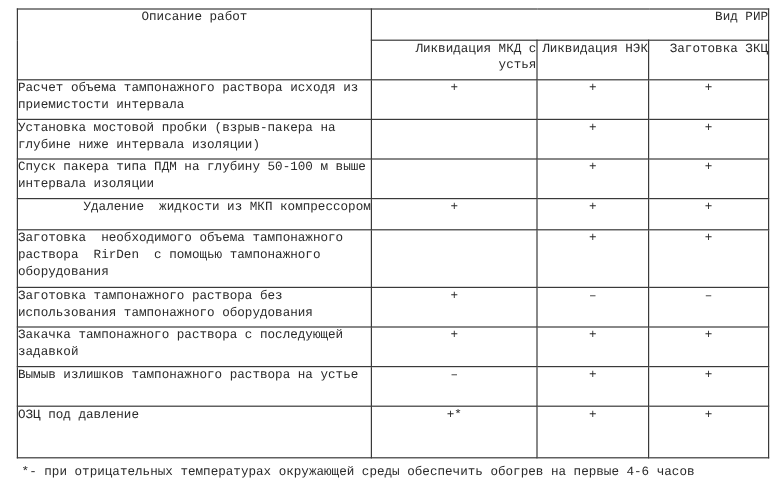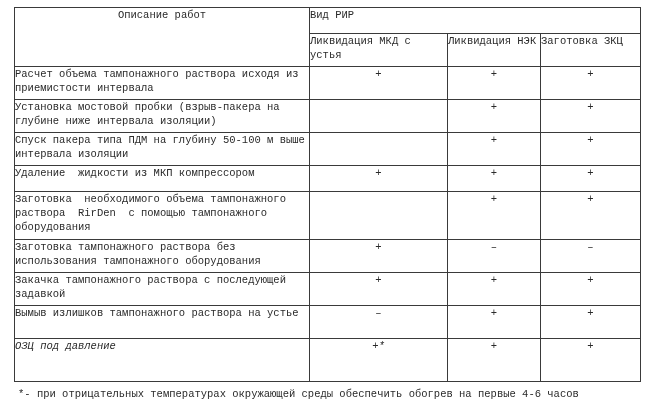--- a/index.html
+++ b/index.html
@@ -35,44 +35,44 @@
     col.c-mkd  { width: 138px; }
     col.c-nek  { width: 93px; }
     col.c-zkc  { width: 100px; }
 
     th.h-desc {
       text-align: center;
       padding-top: 6px;
       margin-top: 27px;
     }
     th.h-rir {
-      text-align: left;
+      text-align: right;
       height: 26px;
       padding-top: 5px;
       box-sizing: border-box;
     }
     th.h-sub {
-      text-align: left;
+      text-align: right;
       height: 33px;
       padding-top: 3px;
       box-sizing: border-box;
     }
     td.desc {
       text-align: left;
       padding: 3px 5px 2px 6px;
       margin-top: 28px;
     }
     td.mark {
       text-align: center;
       padding-top: 3px;
     }
     tr.r2 td { height: 33px; box-sizing: border-box; }
     tr.r1 td { height: 26px; box-sizing: border-box; }
     tr.r3 td { height: 48px; box-sizing: border-box; }
-    tr.rlast td { height: 43px; box-sizing: border-box; font-style: italic; }
+    tr.rlast td { height: 43px; box-sizing: border-box; }
 
     .footnote {
       position: absolute;
       left: 18px;
       top: 388px;
       font-size: 10.5px;
       white-space: nowrap;
       color: #2a2a2a;
       text-align: right;
     }
@@ -111,21 +111,21 @@
       <td class="mark">+</td>
       <td class="mark">+</td>
     </tr>
     <tr class="r2">
       <td class="desc">Спуск пакера типа ПДМ на глубину 50-100 м выше интервала изоляции</td>
       <td class="mark"></td>
       <td class="mark">+</td>
       <td class="mark">+</td>
     </tr>
     <tr class="r1">
-      <td class="desc" style="white-space:pre-wrap;">Удаление  жидкости из МКП компрессором</td>
+      <td class="desc" style="white-space:pre-wrap;text-align:right;">Удаление  жидкости из МКП компрессором</td>
       <td class="mark">+</td>
       <td class="mark">+</td>
       <td class="mark">+</td>
     </tr>
     <tr class="r3">
       <td class="desc" style="white-space:pre-wrap;font-family:Liberation Mono, monospace;">Заготовка  необходимого объема тампонажного раствора  RirDen  с помощью тампонажного оборудования</td>
       <td class="mark"></td>
       <td class="mark">+</td>
       <td class="mark">+</td>
     </tr>

